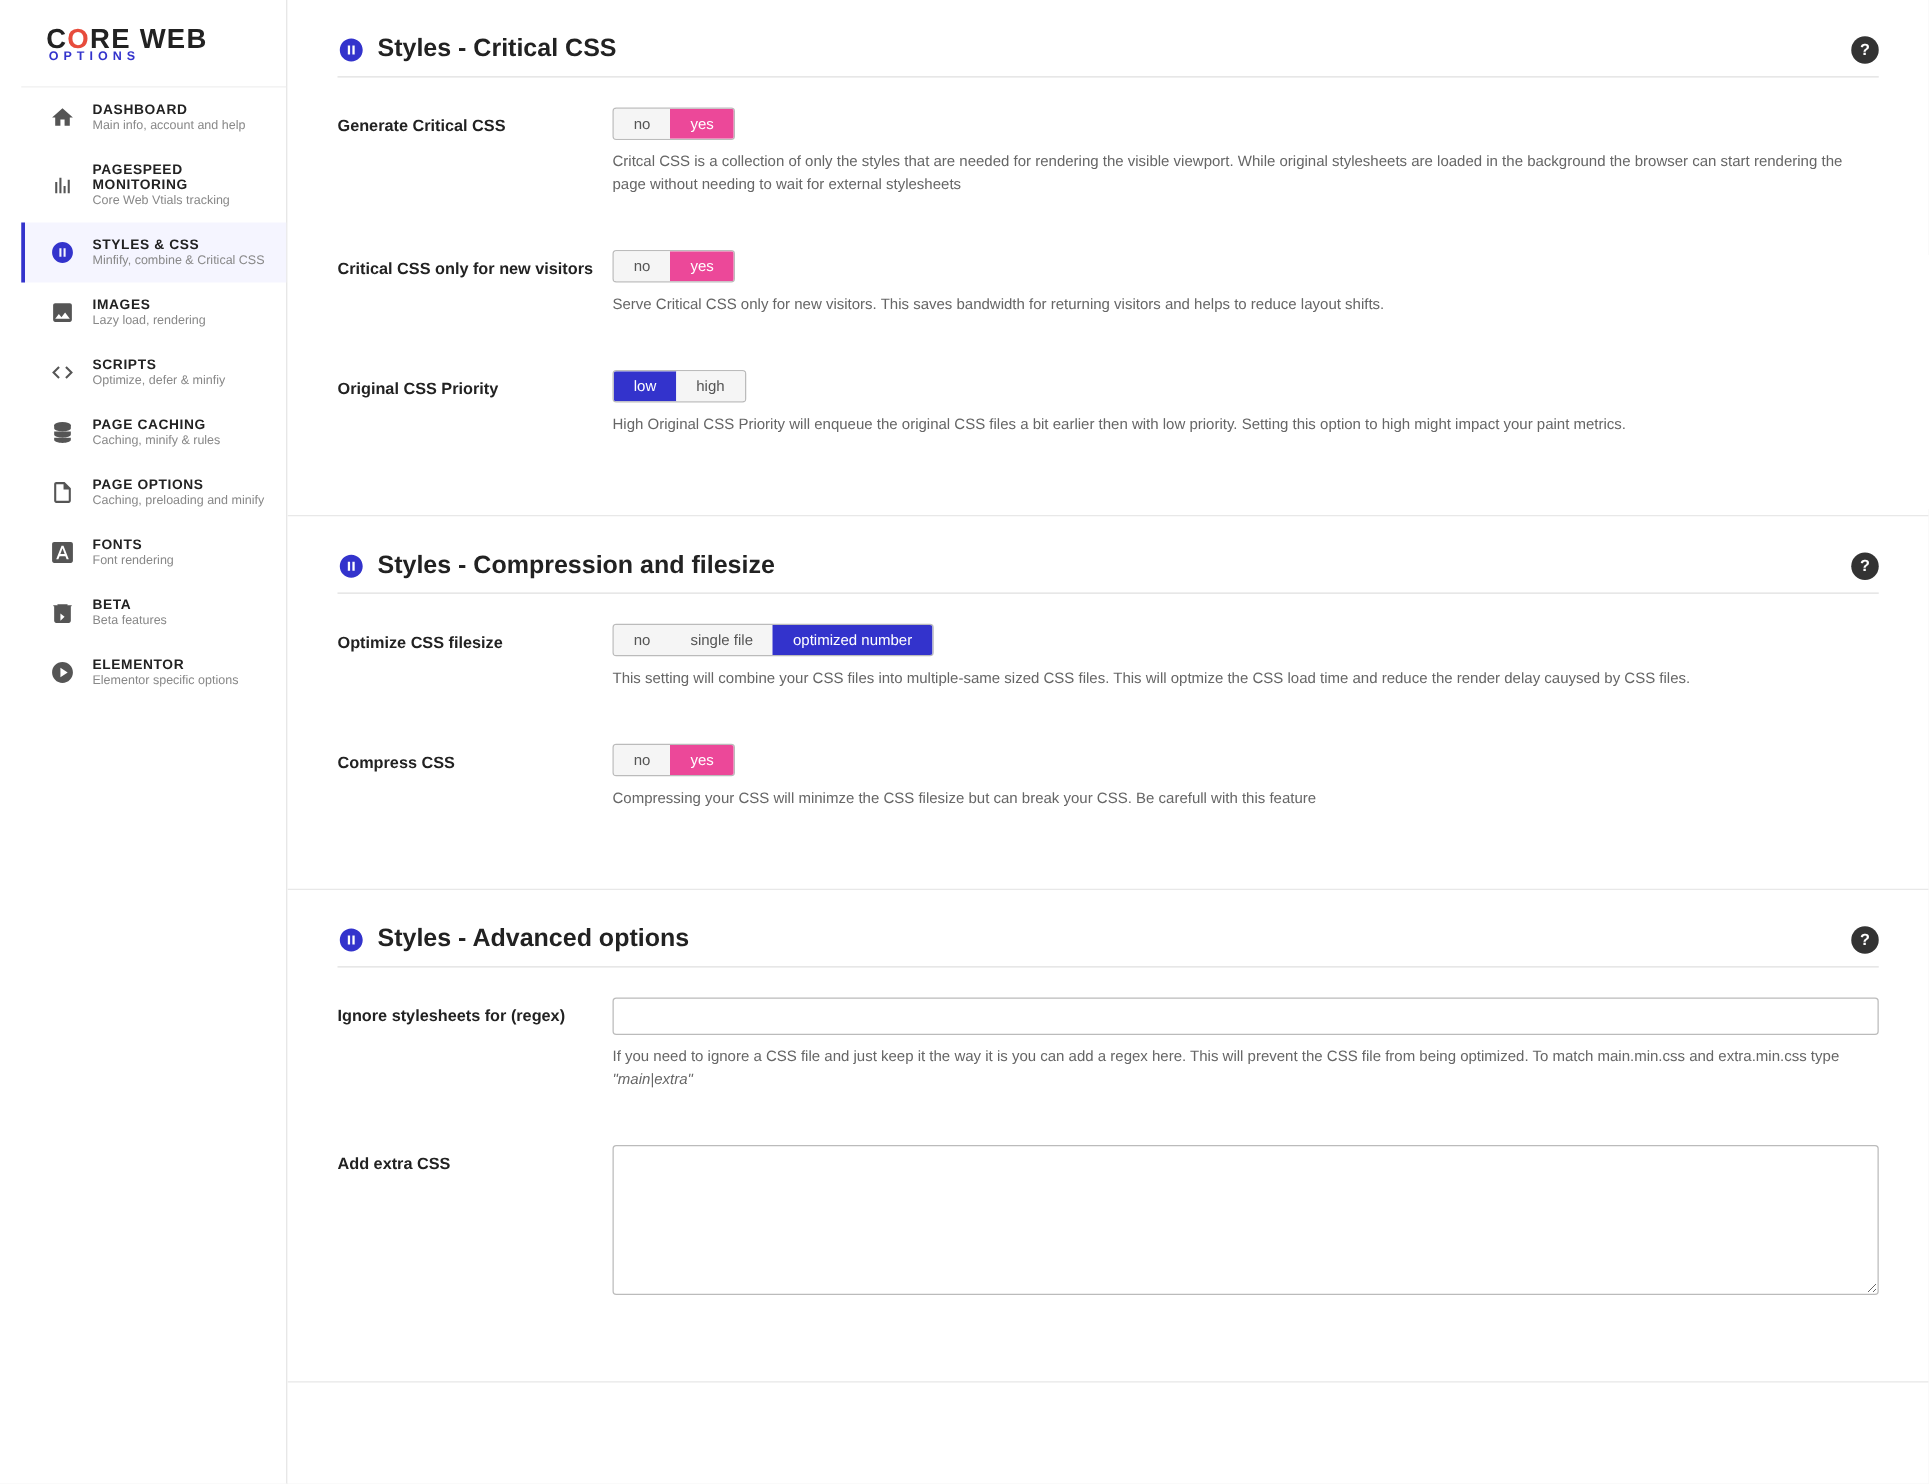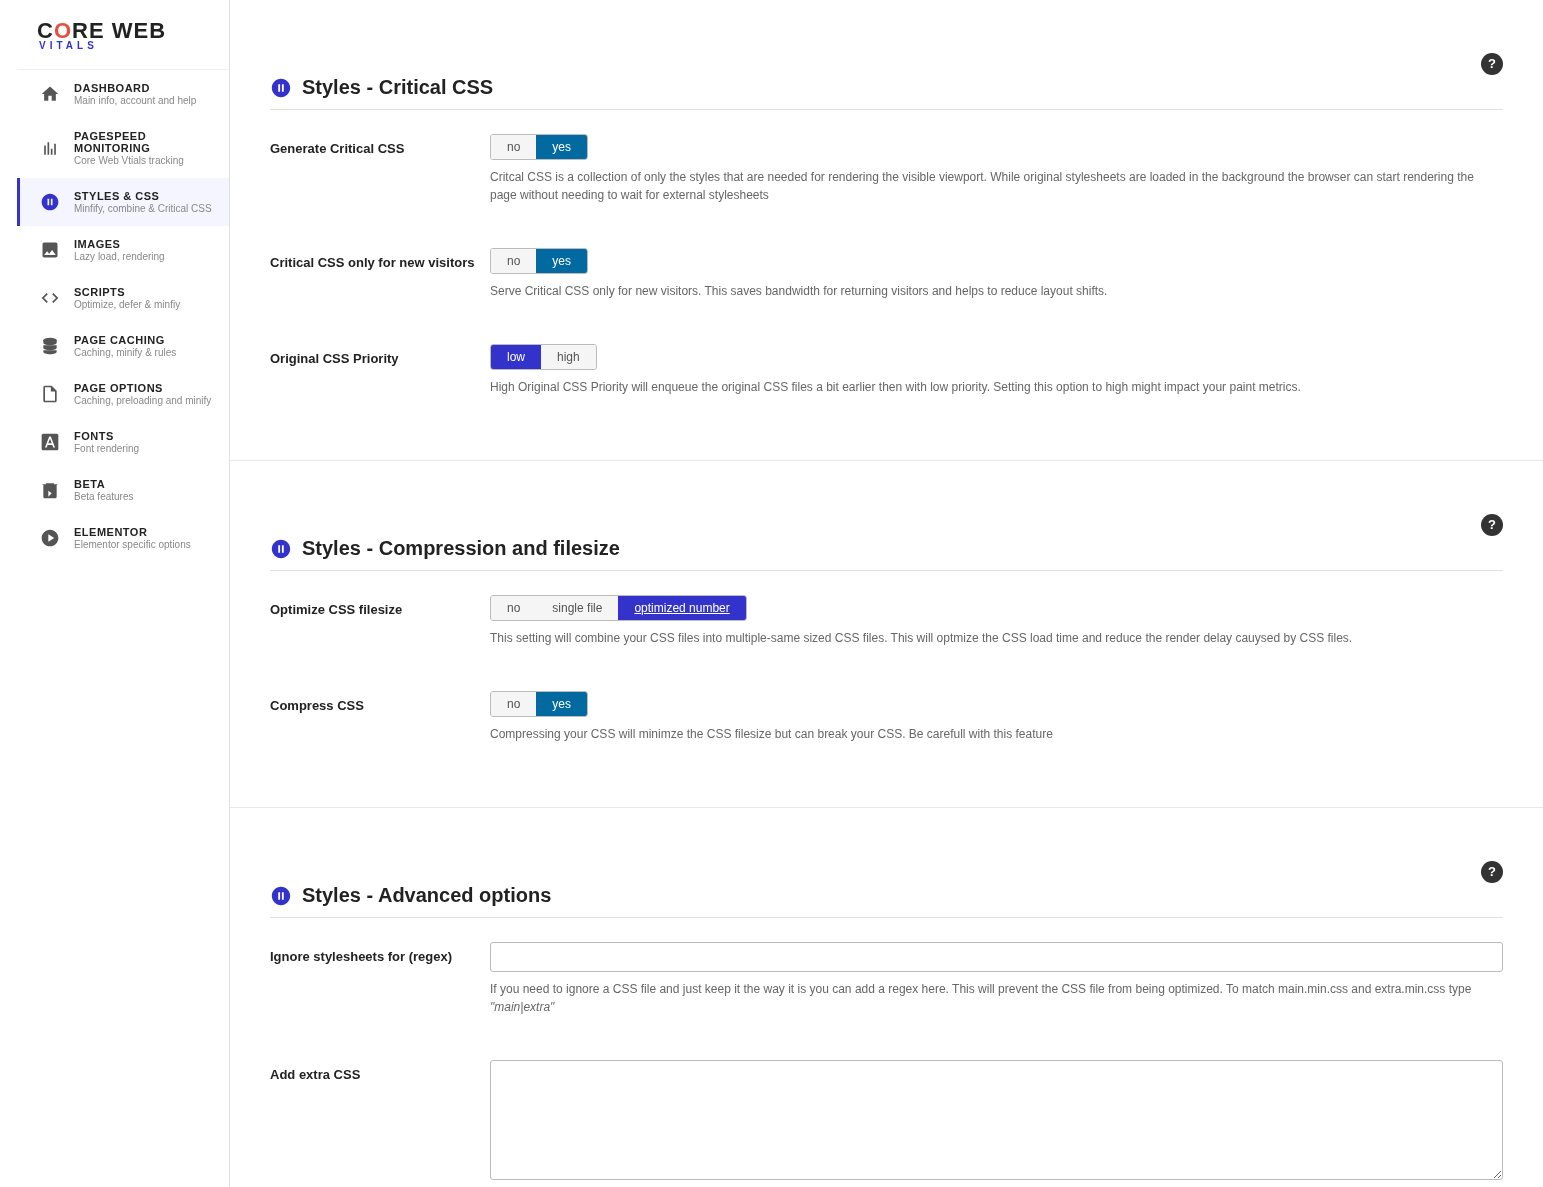--- a/index.html
+++ b/index.html
@@ -91,21 +91,20 @@
       align-items: center;
       justify-content: space-between;
       margin-bottom: 24px;
       padding-bottom: 10px;
       border-bottom: 1px solid #e0e0e0;
     }
     .section-title-row {
       display: flex;
       align-items: center;
       gap: 10px;
-      margin-top: 48px;
     }
     .section-icon {
       color: #3333cc;
       display: flex;
       align-items: center;
     }
     .section-title {
       font-size: 20px;
       font-weight: 700;
       color: #222;
@@ -160,31 +159,30 @@
     .toggle-btn {
       padding: 5px 16px;
       font-size: 12px;
       font-weight: 500;
       cursor: pointer;
       border: none;
       background: #f5f5f5;
       color: #555;
     }
     .toggle-btn.active-blue {
-      background: #0369a1;
+      background: #ec4899;
       color: #fff;
     }
     .toggle-btn.active-low {
       background: #3333cc;
       color: #fff;
     }
     .toggle-btn.active-optimized {
       background: #3333cc;
       color: #fff;
-      text-decoration: underline;
     }
 
     
     .text-input {
       width: 100%;
       padding: 7px 10px;
       border: 1px solid #bbb;
       border-radius: 3px;
       font-size: 12px;
       color: #333;
@@ -206,21 +204,21 @@
 
     .italic { font-style: italic; }
   </style>
 </head>
 <body>
 
 <div class="sidebar">
   <div class="logo-area">
     <div class="logo-text">
       <span class="logo-core">C</span><span class="logo-o" style="color:#e74c3c;">O</span><span class="logo-core">RE </span><span style="color:#222; font-weight:900;">WEB</span>
-      <span class="logo-vitals">VITALS</span>
+      <span class="logo-vitals">OPTIONS</span>
     </div>
   </div>
 
   <div class="nav-item">
     <div class="nav-icon">
       <svg viewBox="0 0 24 24" fill="currentColor">
           <path d="M10 20v-6h4v6h5v-8h3L12 3 2 12h3v8z"></path>
         </svg>
     </div>
     <div class="nav-labels">

